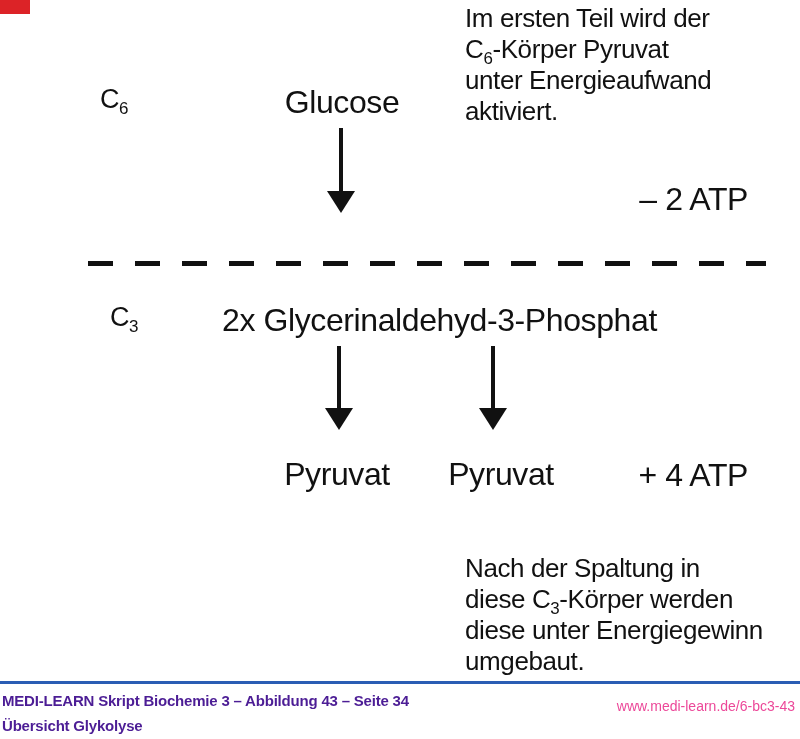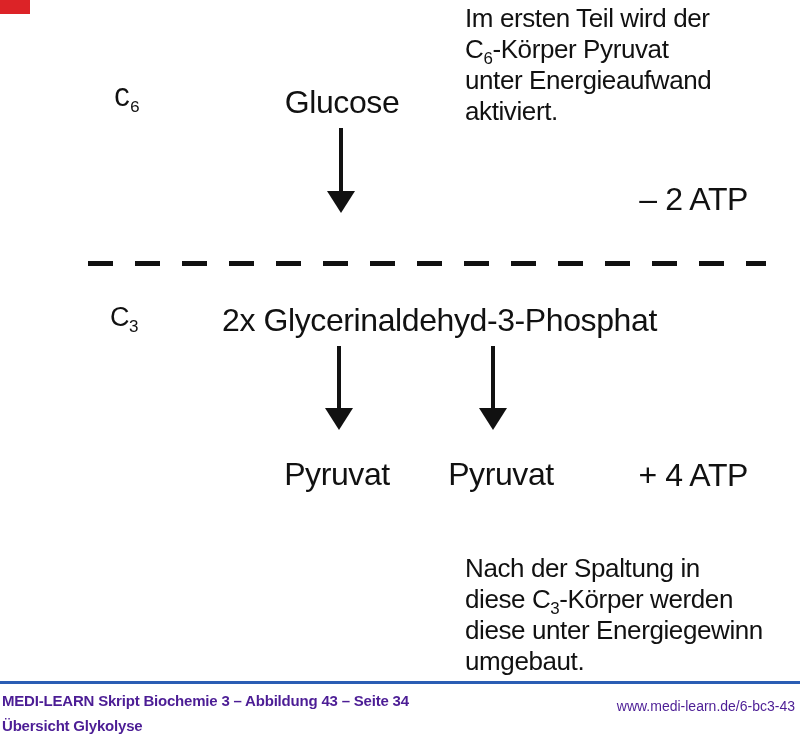--- a/index.html
+++ b/index.html
@@ -22,30 +22,30 @@
     position:absolute; width:0; height:0;
     border-left:14px solid transparent; border-right:14px solid transparent;
     border-top:22px solid #111;
   }
   .dashed {
     position:absolute; left:88px; top:261px; width:678px; height:5px;
     background:repeating-linear-gradient(90deg,#111 0,#111 25px,transparent 25px,transparent 47px);
   }
   .footer-line { position:absolute; left:0; top:681px; width:800px; height:3px; }
   .f-bold { position:absolute; font-weight:bold; font-size:15px; letter-spacing:-0.2px; color:#4c1d95; white-space:nowrap; }
-  .f-url { position:absolute; font-size:14px; color:#4c1d95; white-space:nowrap; }
+  .f-url { position:absolute; font-size:14px; color:#ec4899; white-space:nowrap; }
 </style>
 </head>
 <body>
 
 <div class="canvas">
 
   <div class="corner-mark" style="background: rgb(220, 35, 39);"></div>
 
-  <div class="dtext big-c" style="left:114px; top:84px;font-family:Liberation Mono, monospace;"><span>C</span><sub>6</sub></div>
+  <div class="dtext big-c" style="left:100px; top:84px;"><span>C</span><sub>6</sub></div>
 
   <div class="dtext centered" style="left:262px; top:84px; width:160px;">Glucose</div>
 
   <div class="arrow">
     <div class="shaft" style="left:339px; top:128px; height:66px;"></div>
     <div class="head" style="left:327px; top:191px;"></div>
   </div>
 
   <div class="note" style="left:465px; top:3px;">
     <div>Im ersten Teil wird der</div>

